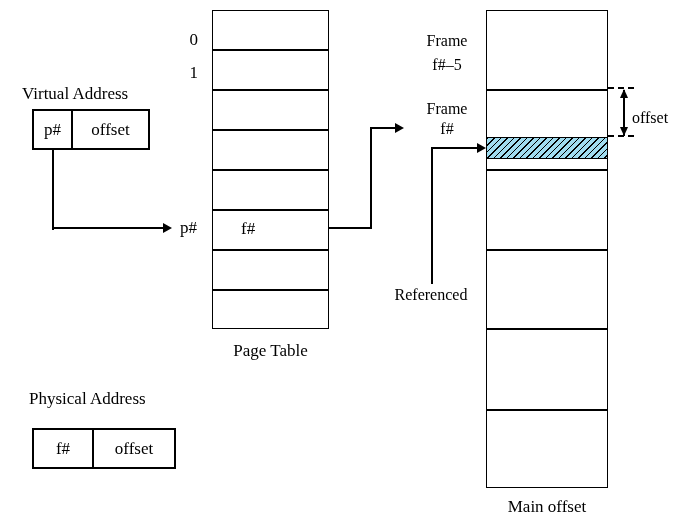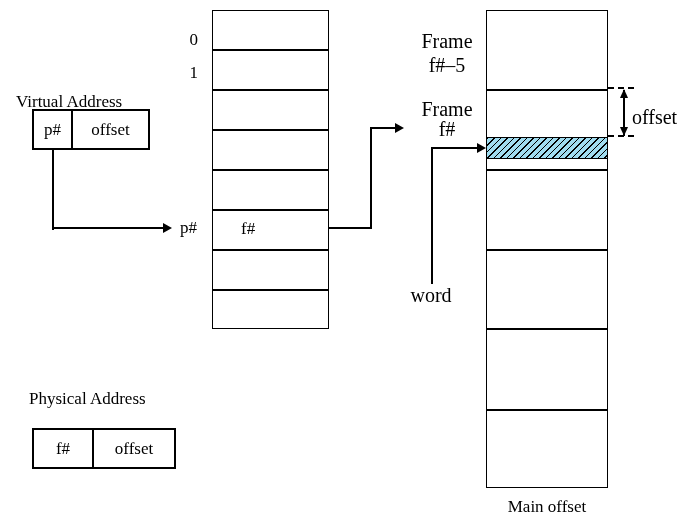--- a/index.html
+++ b/index.html
@@ -10,21 +10,21 @@
     font-family:"Liberation Serif","DejaVu Serif",serif;
     color:#000;
     overflow:hidden;
   }
   .lbl{
     position:absolute;
     font-size:17px;
     line-height:19px;
     white-space:nowrap;
   }
-  .small{font-size:20px;}
+  .small{font-size:16px;}
   .center{text-align:center;white-space:normal;}
   
   .abox{
     position:absolute;
     border:2px solid #000;
     box-sizing:border-box;
     display:flex;
     background:#fff;
   }
   .abox .cell{
@@ -71,21 +71,21 @@
   .entry{
     position:absolute;
     font-size:17px;
   }
 </style>
 </head>
 <body>
 
 <div class="canvas">
 
-  <div class="lbl" style="left:16px;top:84px;margin-top:8px;">Virtual Address</div>
+  <div class="lbl" style="left:22px;top:84px;">Virtual Address</div>
   <div class="abox" style="left:32px;top:109px;width:118px;height:41px;">
     <div class="cell" style="width:39px;">p#</div>
     <div class="cell last">offset</div>
   </div>
 
   <div class="vline" style="left:52px;top:149px;height:81px;"></div>
   <div class="hline" style="left:52px;top:227px;width:111px;"></div>
   <div class="ah-right" style="left:163px;top:223px;"></div>
   <div class="lbl" style="left:180px;top:218px;">p#</div>
 
@@ -95,20 +95,21 @@
   <div class="tbox" style="left:212px;top:10px;width:117px;height:319px;">
     <div class="rline" style="top:38px;"></div>
     <div class="rline" style="top:78px;"></div>
     <div class="rline" style="top:118px;"></div>
     <div class="rline" style="top:158px;"></div>
     <div class="rline" style="top:198px;"></div>
     <div class="rline" style="top:238px;"></div>
     <div class="rline" style="top:278px;"></div>
     <div class="entry" style="left:28px;top:198px;height:40px;line-height:40px;">f#</div>
   </div>
+  <div class="lbl center" style="left:212px;top:341px;width:117px;">Page Table</div>
 
   <div class="hline" style="left:329px;top:227px;width:43px;"></div>
   <div class="vline" style="left:370px;top:127px;height:102px;"></div>
   <div class="hline" style="left:370px;top:127px;width:25px;"></div>
   <div class="ah-right" style="left:395px;top:123px;"></div>
 
   <div class="lbl small center" style="left:419px;top:29px;width:56px;line-height:24px;">
     <div>Frame</div>
     <div>f#–5</div>
   </div>
@@ -131,21 +132,21 @@
   <div class="dash" style="left:608px;top:135px;width:26px;"></div>
   <div class="vline" style="left:623px;top:90px;height:46px;"></div>
   <div class="ah-up" style="left:620px;top:89px;"></div>
   <div class="ah-down" style="left:620px;top:127px;"></div>
   <div class="lbl small" style="left:632px;top:108px;">offset</div>
 
   <div class="vline" style="left:431px;top:147px;height:137px;"></div>
   <div class="hline" style="left:431px;top:147px;width:46px;"></div>
   <div class="ah-right" style="left:477px;top:143px;"></div>
   <div class="lbl small center" style="left:380px;top:286px;width:102px;line-height:18px;">
-    <div>word</div>
+    <div>Referenced</div>
   </div>
 
   <div class="lbl" style="left:29px;top:389px;">Physical Address</div>
   <div class="abox" style="left:32px;top:428px;width:144px;height:41px;">
     <div class="cell" style="width:60px;">f#</div>
     <div class="cell last">offset</div>
   </div>
 
 </div>
 

